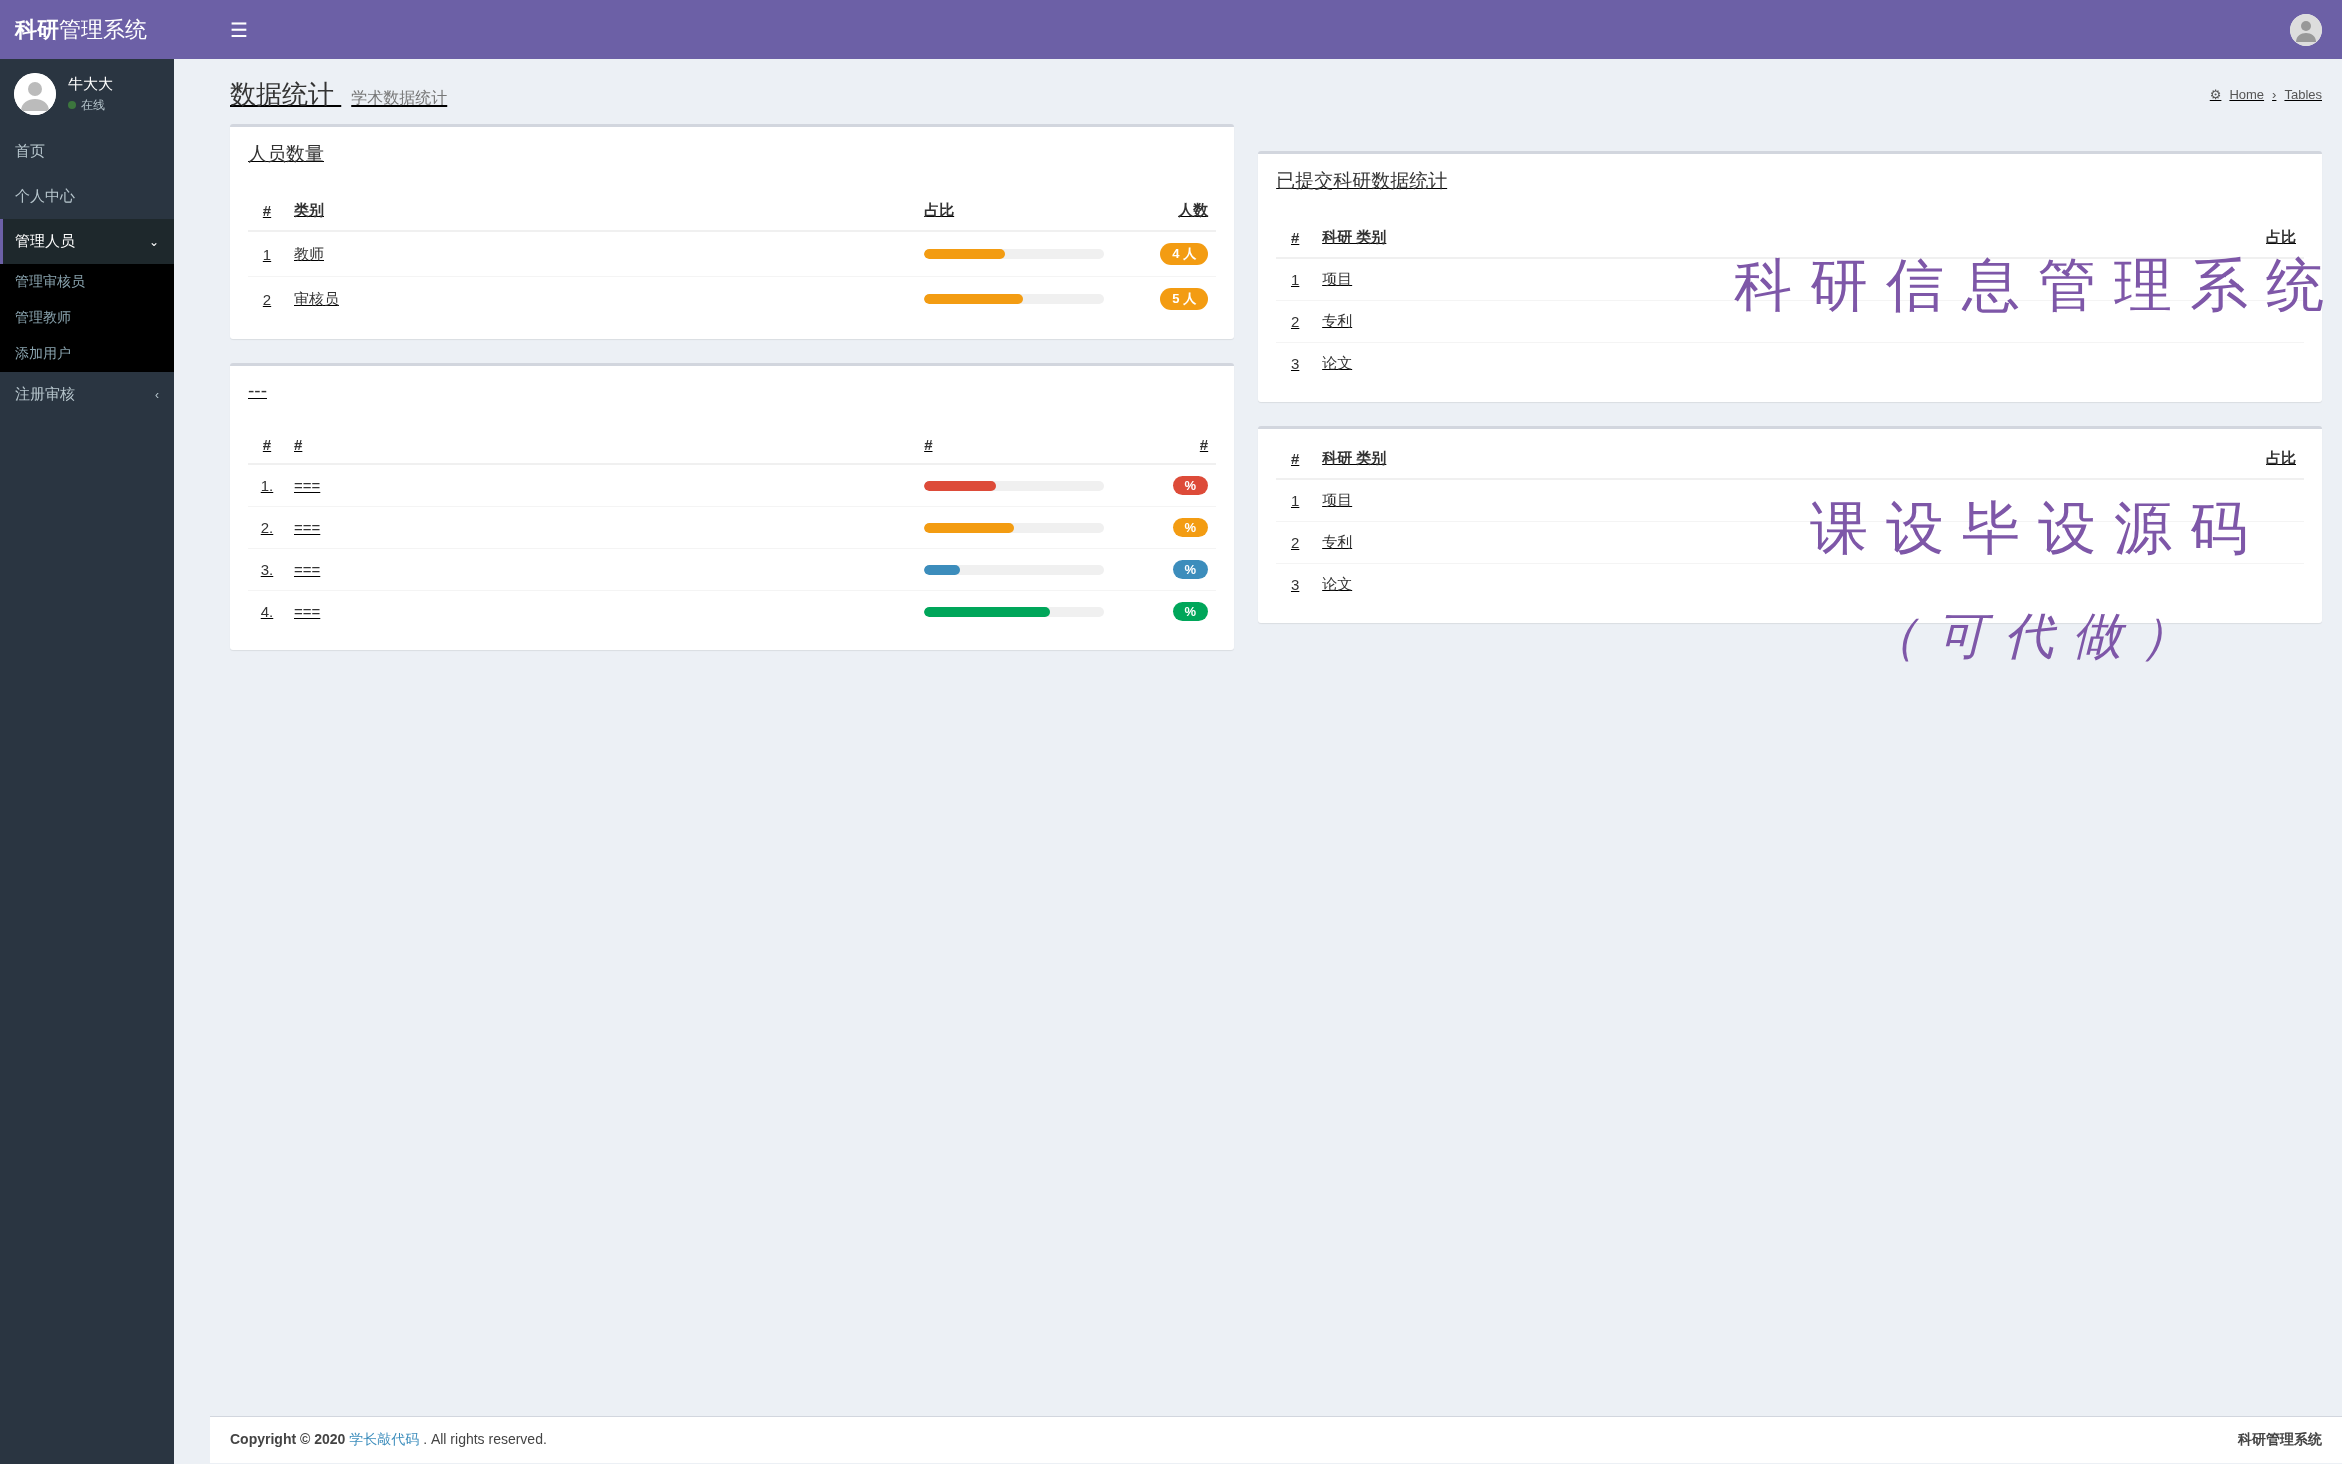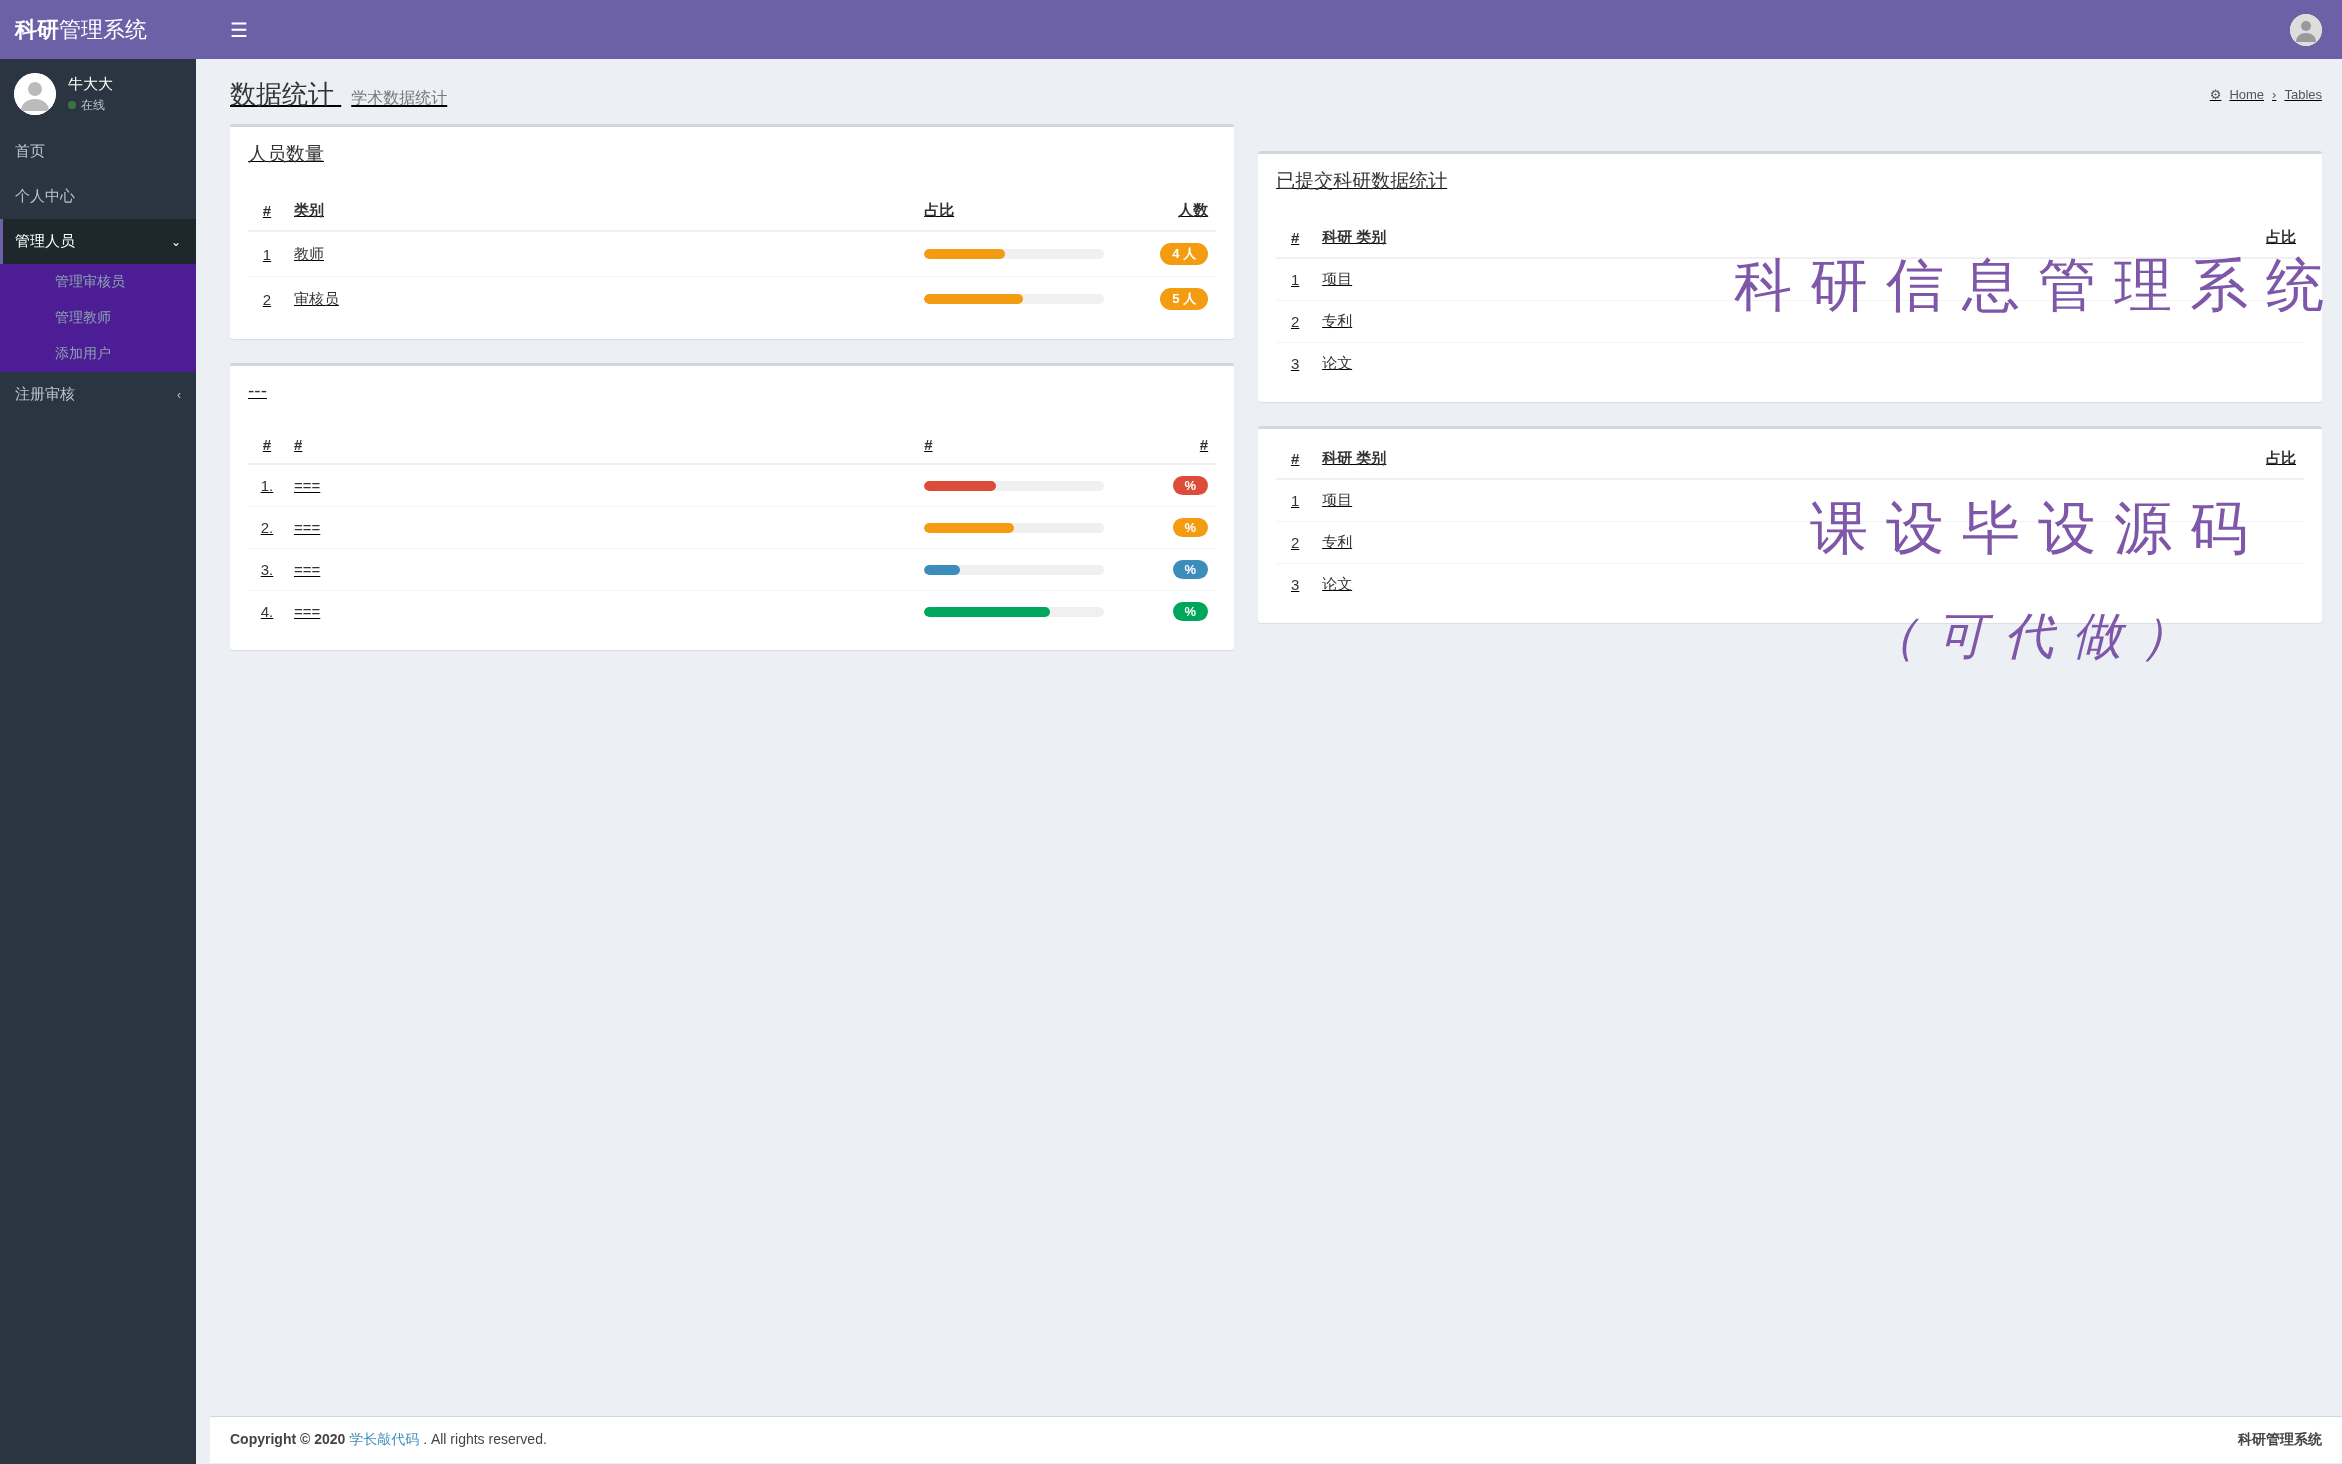--- a/index.html
+++ b/index.html
@@ -8,30 +8,30 @@
 
 .header { height: 59px; display: flex; background: #6c60a6; color: #fff; position: relative; z-index: 100; }
 .logo { width: 210px; background: #6c60a6; display: flex; align-items: center; padding-left: 15px; font-size: 22px; }
 .logo b { font-weight: 700; }
 .header-right { flex: 1; display: flex; align-items: center; justify-content: space-between; padding: 0 20px; }
 .menu-toggle { font-size: 20px; cursor: pointer; }
 .avatar { width: 32px; height: 32px; border-radius: 50%; background: #eee; overflow: hidden; }
 .avatar svg { width: 100%; height: 100%; }
 
 
-.sidebar { position: absolute; top: 59px; left: 0; bottom: 0; width: 196px; background: #2a3541; color: #b8c7ce; }
+.sidebar { position: absolute; top: 59px; left: 0; bottom: 0; width: 174px; background: #2a3541; color: #b8c7ce; }
 .user-panel { display: flex; align-items: center; padding: 14px; }
 .user-avatar { width: 42px; height: 42px; border-radius: 50%; background: #fff; overflow: hidden; margin-right: 12px; }
 .user-info .name { color: #fff; font-size: 15px; }
 .user-info .status { font-size: 12px; color: #b8c7ce; display: flex; align-items: center; margin-top: 3px; }
 .status-dot { width: 8px; height: 8px; border-radius: 50%; background: #3c763d; margin-right: 5px; }
 
 .nav-item { display: flex; align-items: center; justify-content: space-between; padding: 13px 15px; color: #b8c7ce; font-size: 15px; cursor: pointer; }
 .nav-item.active { background: #1e282c; color: #fff; border-left: 3px solid #6c60a6; padding-left: 12px; }
-.nav-sub { background: #4c1d95; padding-left: 40px; }
+.nav-sub { background: #000000; }
 .nav-sub .nav-subitem { padding: 9px 15px 9px 15px; font-size: 14px; color: #8aa4af; cursor: pointer; }
 .chevron { font-size: 12px; }
 
 
 .content-wrapper { margin-left: 210px; padding: 0; min-height: calc(100vh - 59px - 48px); text-decoration: underline; }
 .content-header { padding: 18px 20px 12px; display: flex; justify-content: space-between; align-items: center; }
 .content-header h1 { font-size: 26px; font-weight: 400; color: #333; }
 .content-header small { font-size: 16px; color: #777; margin-left: 10px; }
 .breadcrumb { font-size: 13px; color: #555; display: flex; align-items: center; gap: 8px; }
 .breadcrumb a { color: #555; text-decoration: none; }

